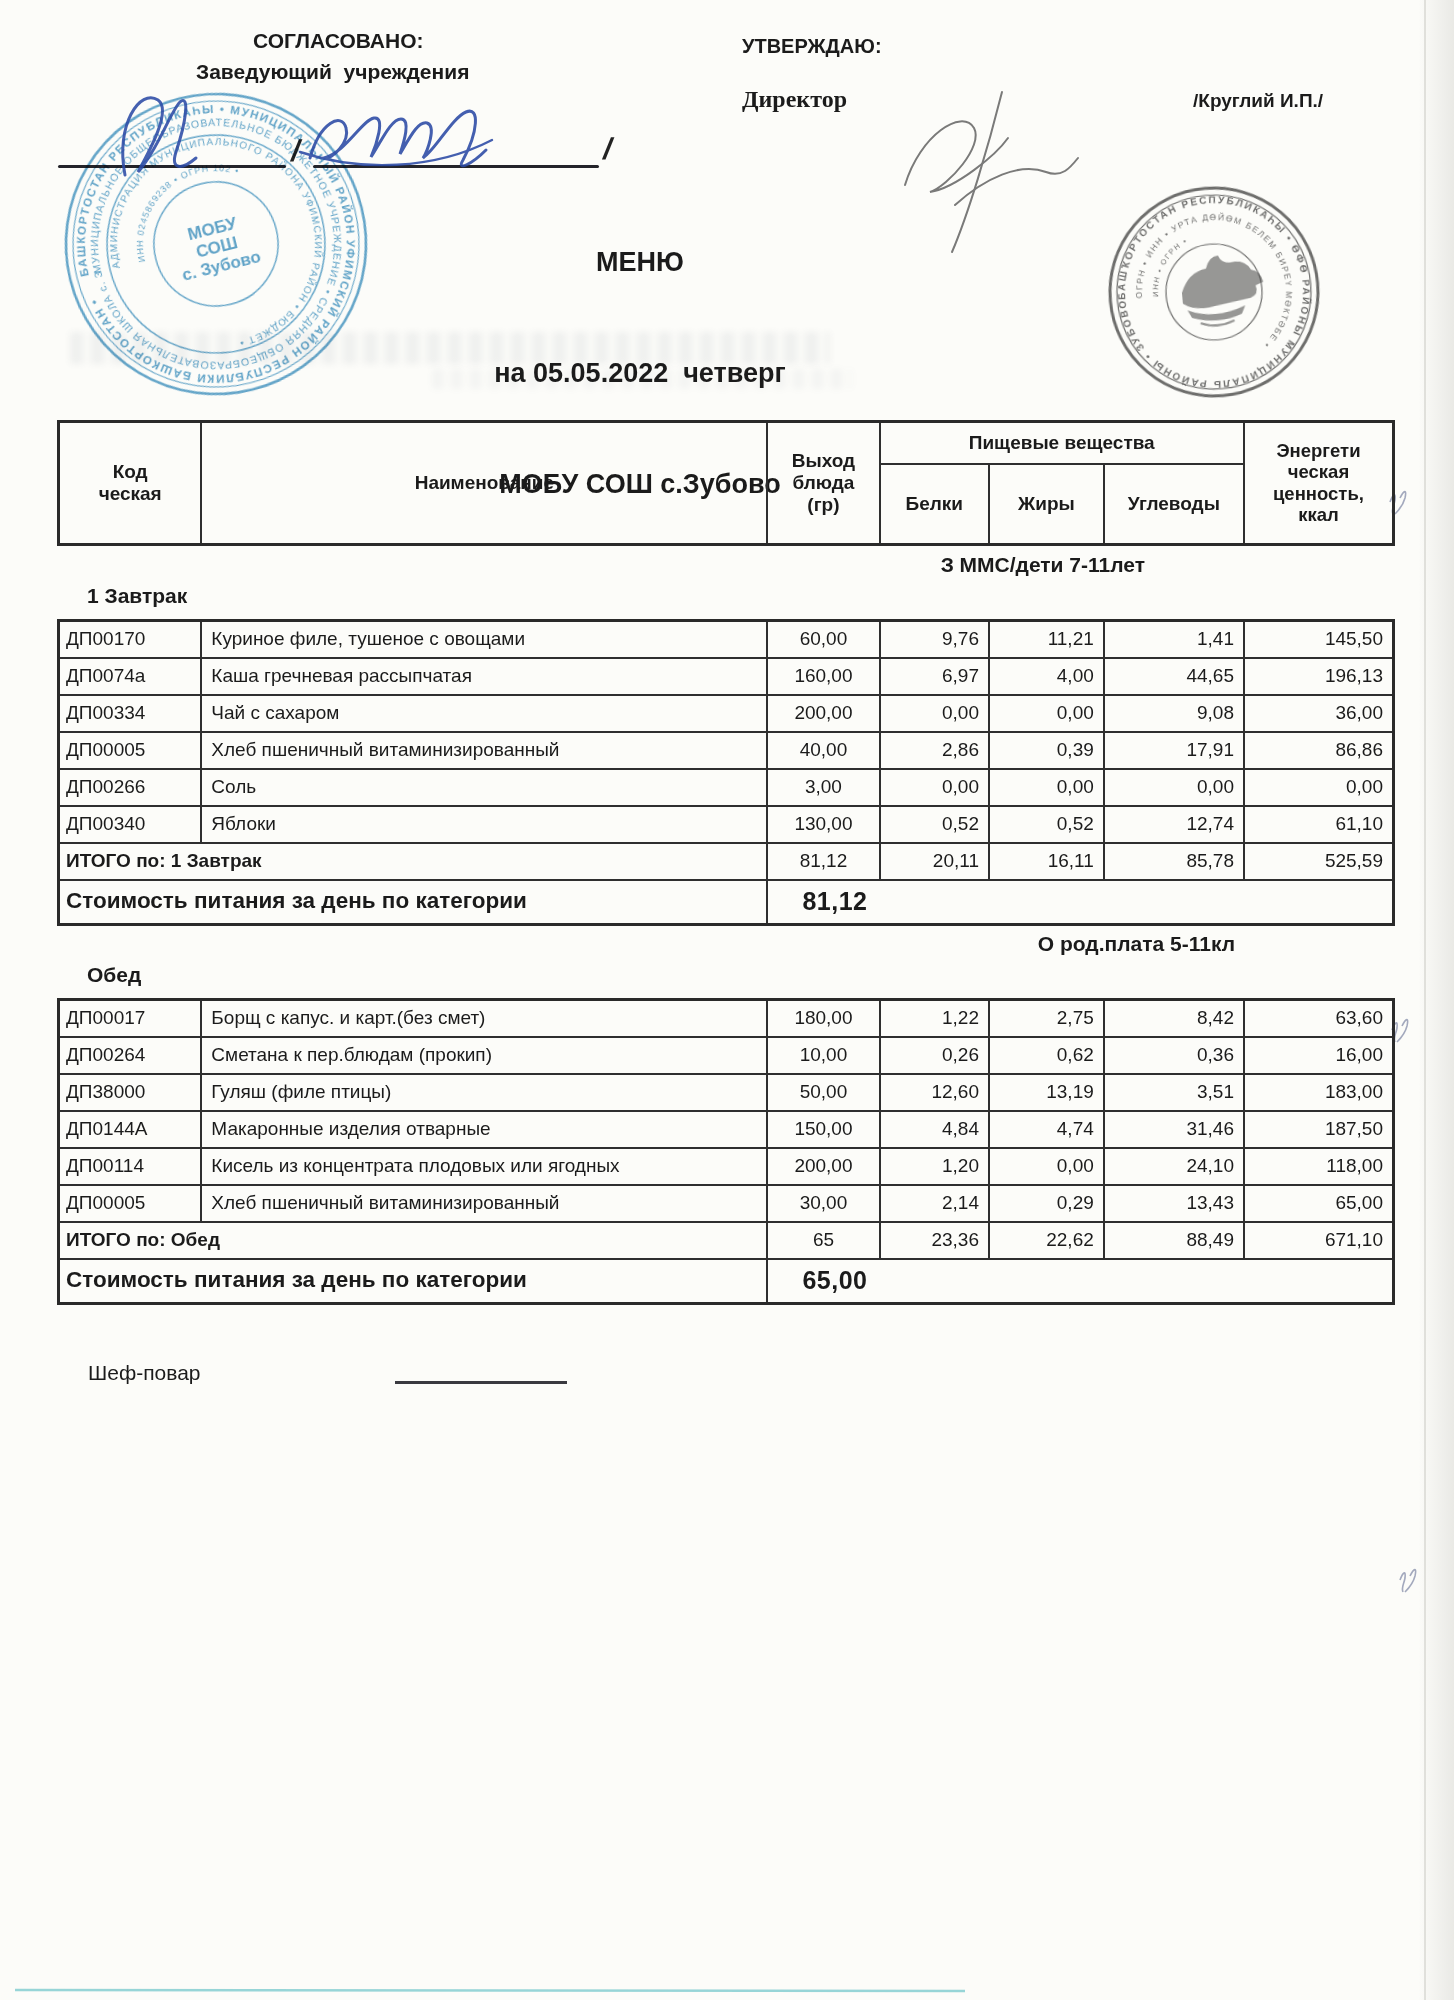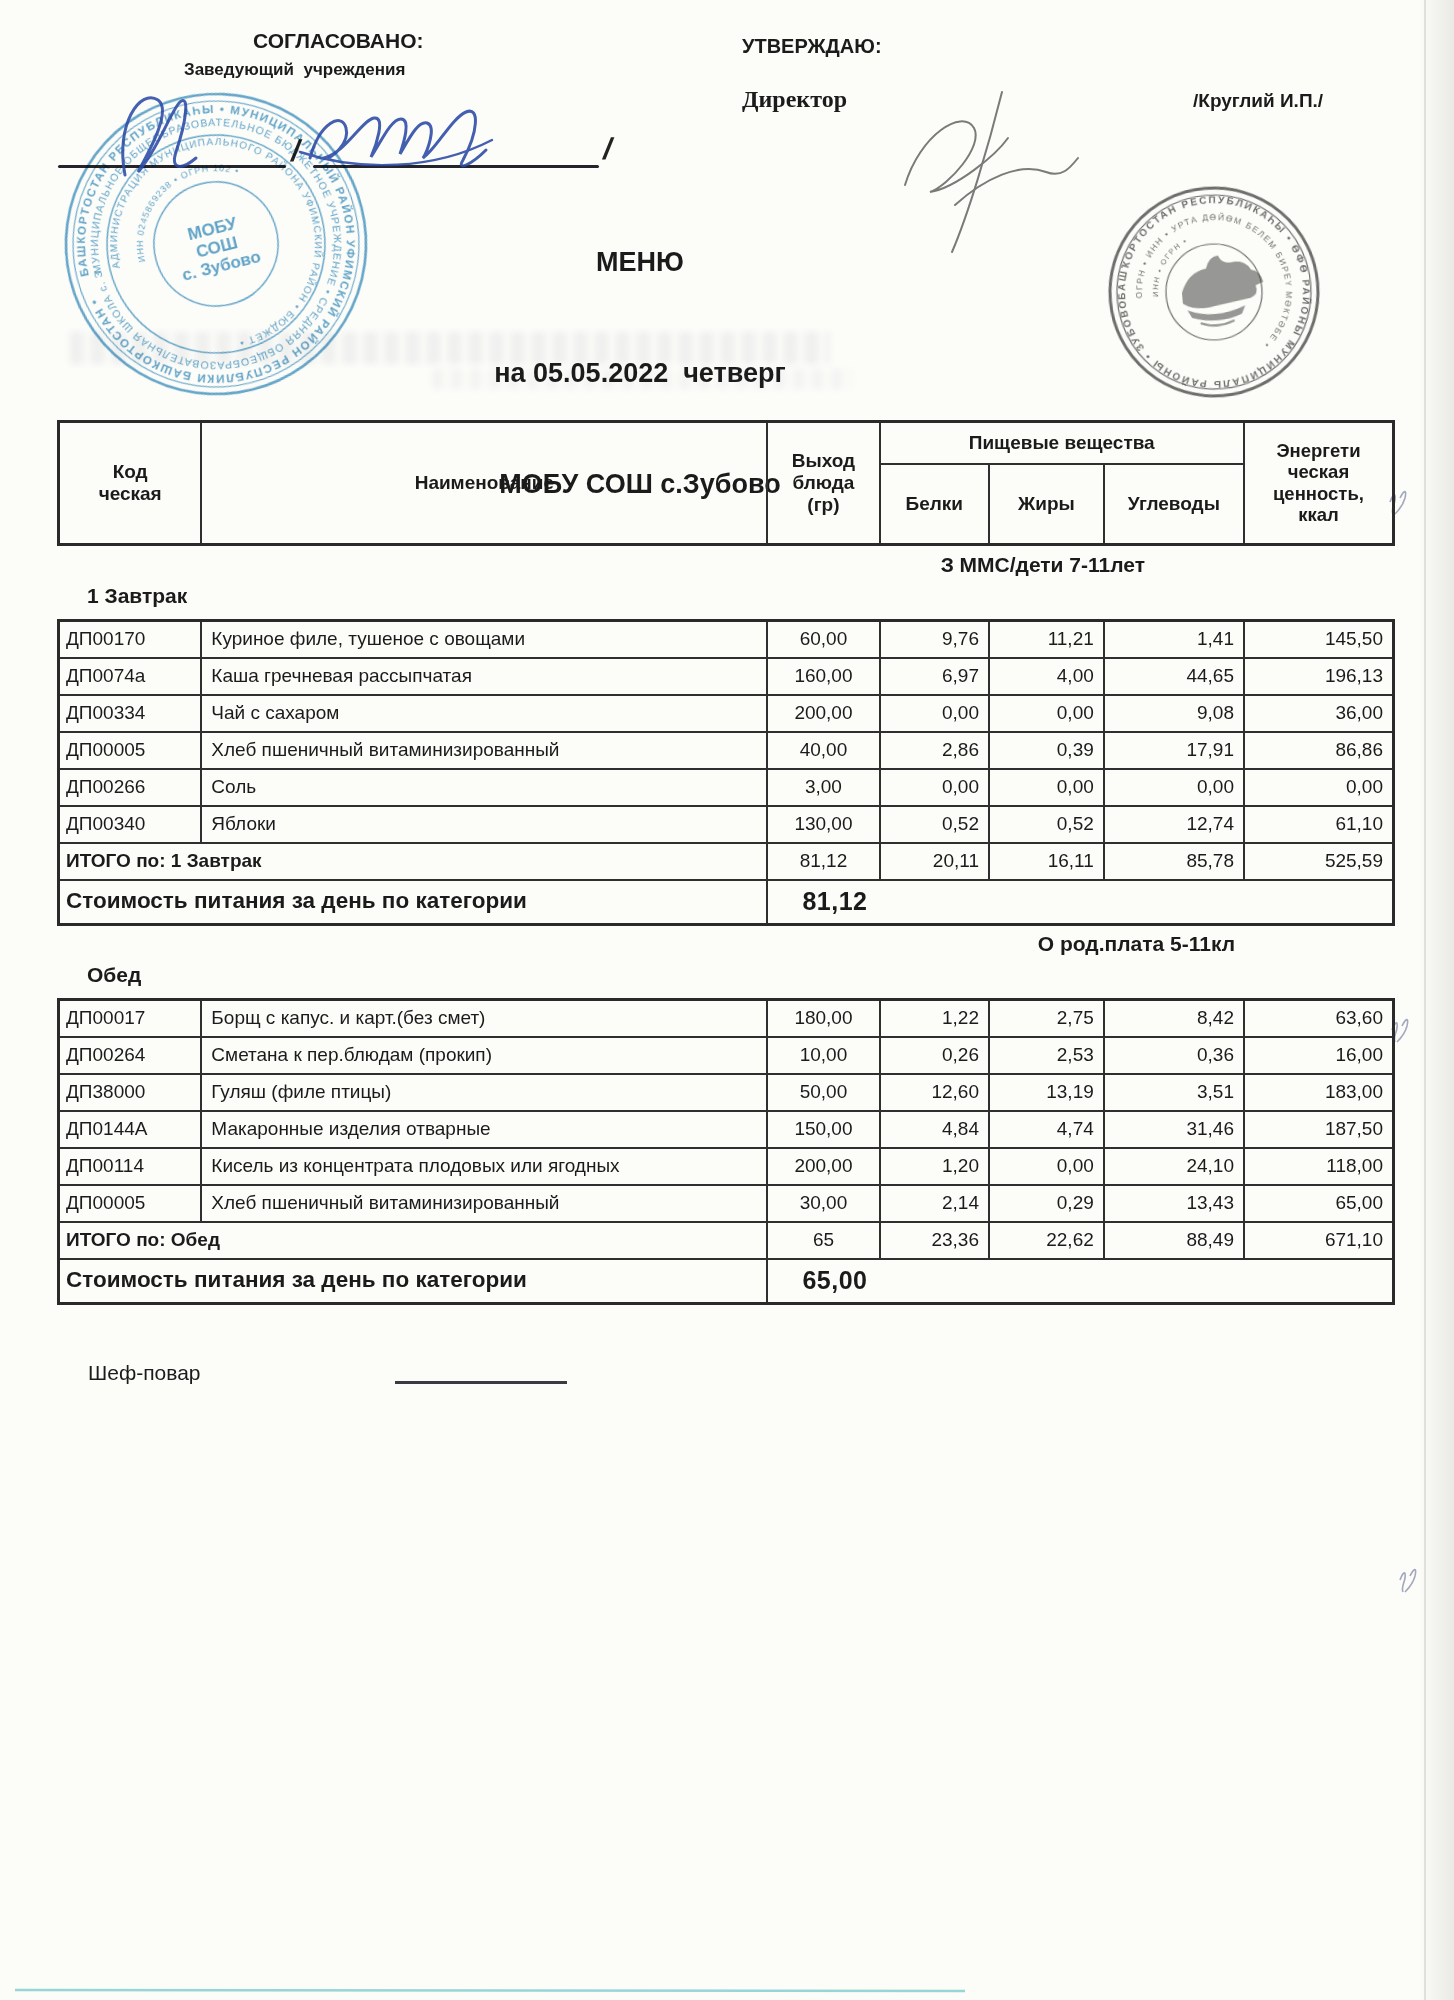--- a/index.html
+++ b/index.html
@@ -14,21 +14,21 @@
     background:linear-gradient(90deg,rgba(120,120,112,0) 0%,rgba(120,120,112,.14) 100%);}
   .edge-line{position:absolute;top:0;left:1424px;width:2px;height:100%;background:rgba(150,150,142,.25);}
   .ghost{position:absolute;filter:blur(3px);pointer-events:none;}
   .ghost1{left:70px;top:332px;width:760px;height:32px;opacity:.45;
     background:repeating-linear-gradient(90deg,rgba(115,125,138,.20) 0 13px,rgba(115,125,138,.03) 13px 21px);}
   .ghost2{left:432px;top:369px;width:420px;height:20px;opacity:.28;
     background:repeating-linear-gradient(90deg,rgba(115,125,138,.22) 0 11px,rgba(115,125,138,.03) 11px 19px);}
   
   .hdr{position:absolute;font-weight:bold;white-space:pre;}
   .agreed-label{left:253px;top:29px;font-size:21px;}
-  .agreed-role{left:184px;top:60px;font-size:17px;}
+  .agreed-role{left:196px;top:60px;font-size:21px;}
   .approve-label{left:742px;top:35px;font-size:20px;}
   .approve-role{left:742px;top:86px;font-size:24px;font-family:Liberation Serif, serif;}
   .approver-name{left:1193px;top:90px;font-size:19px;}
   .sig-line{position:absolute;top:165px;height:3px;background:#24242a;border-radius:2px;}
   .sig-line.l1{left:58px;width:228px;}
   .sig-line.l2{left:313px;width:286px;}
   .slash{position:absolute;font-size:30px;font-weight:bold;color:#222;transform:skewX(-12deg);}
   .slash.s1{left:292px;top:134px;}
   .slash.s2{left:604px;top:132px;}
   
@@ -313,21 +313,21 @@
       <td class="c-num">2,75</td>
       <td class="c-num">8,42</td>
       <td class="c-num">63,60</td>
     </tr>
 
     <tr>
       <td class="c-code">ДП00264</td>
       <td class="c-name">Сметана к пер.блюдам (прокип)</td>
       <td class="num-c">10,00</td>
       <td class="c-num">0,26</td>
-      <td class="c-num">2,53</td>
+      <td class="c-num">0,62</td>
       <td class="c-num">0,36</td>
       <td class="c-num">16,00</td>
     </tr>
 
     <tr>
       <td class="c-code">ДП38000</td>
       <td class="c-name">Гуляш (филе птицы)</td>
       <td class="num-c">50,00</td>
       <td class="c-num">12,60</td>
       <td class="c-num">13,19</td>

